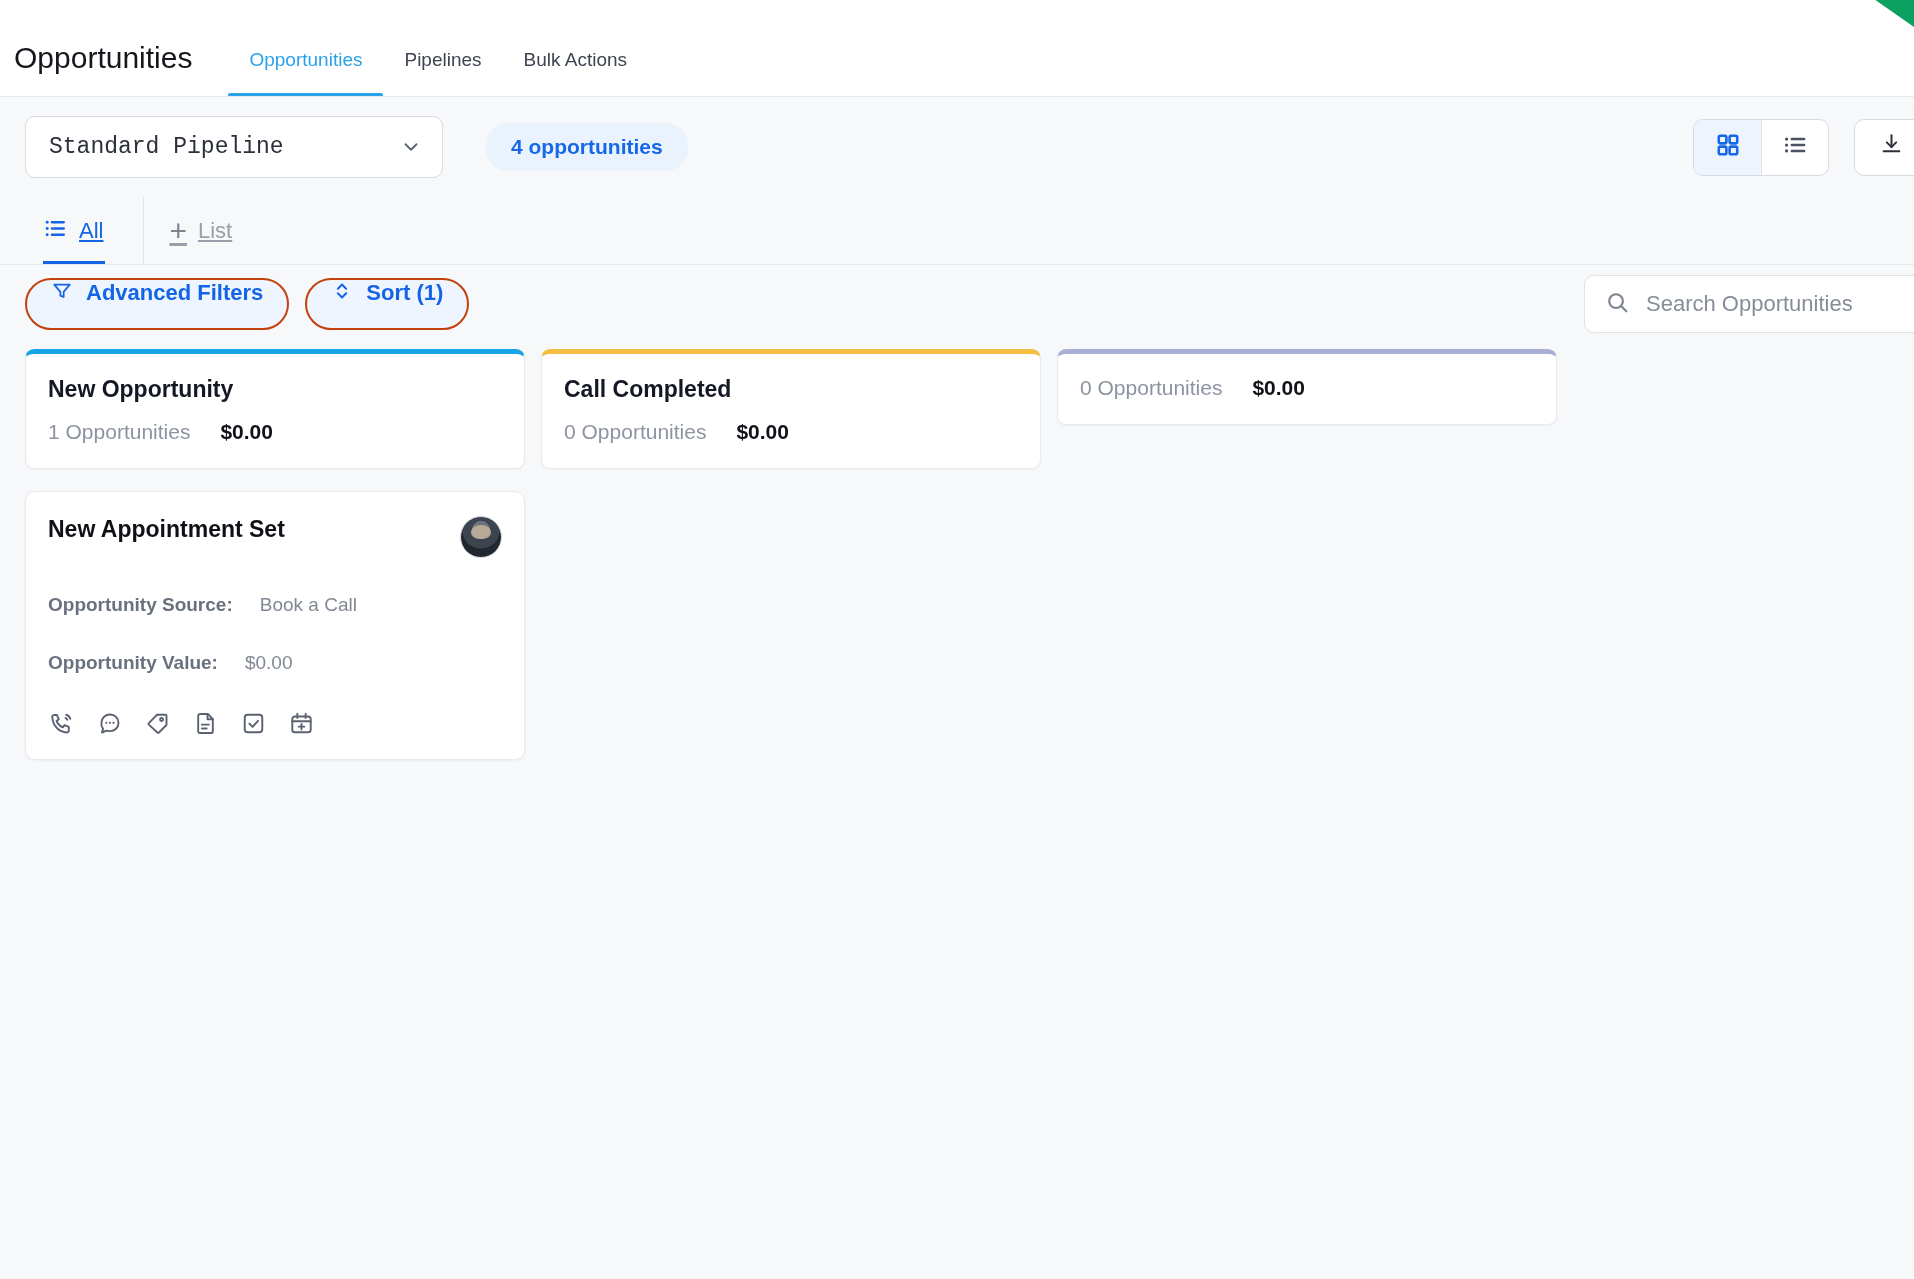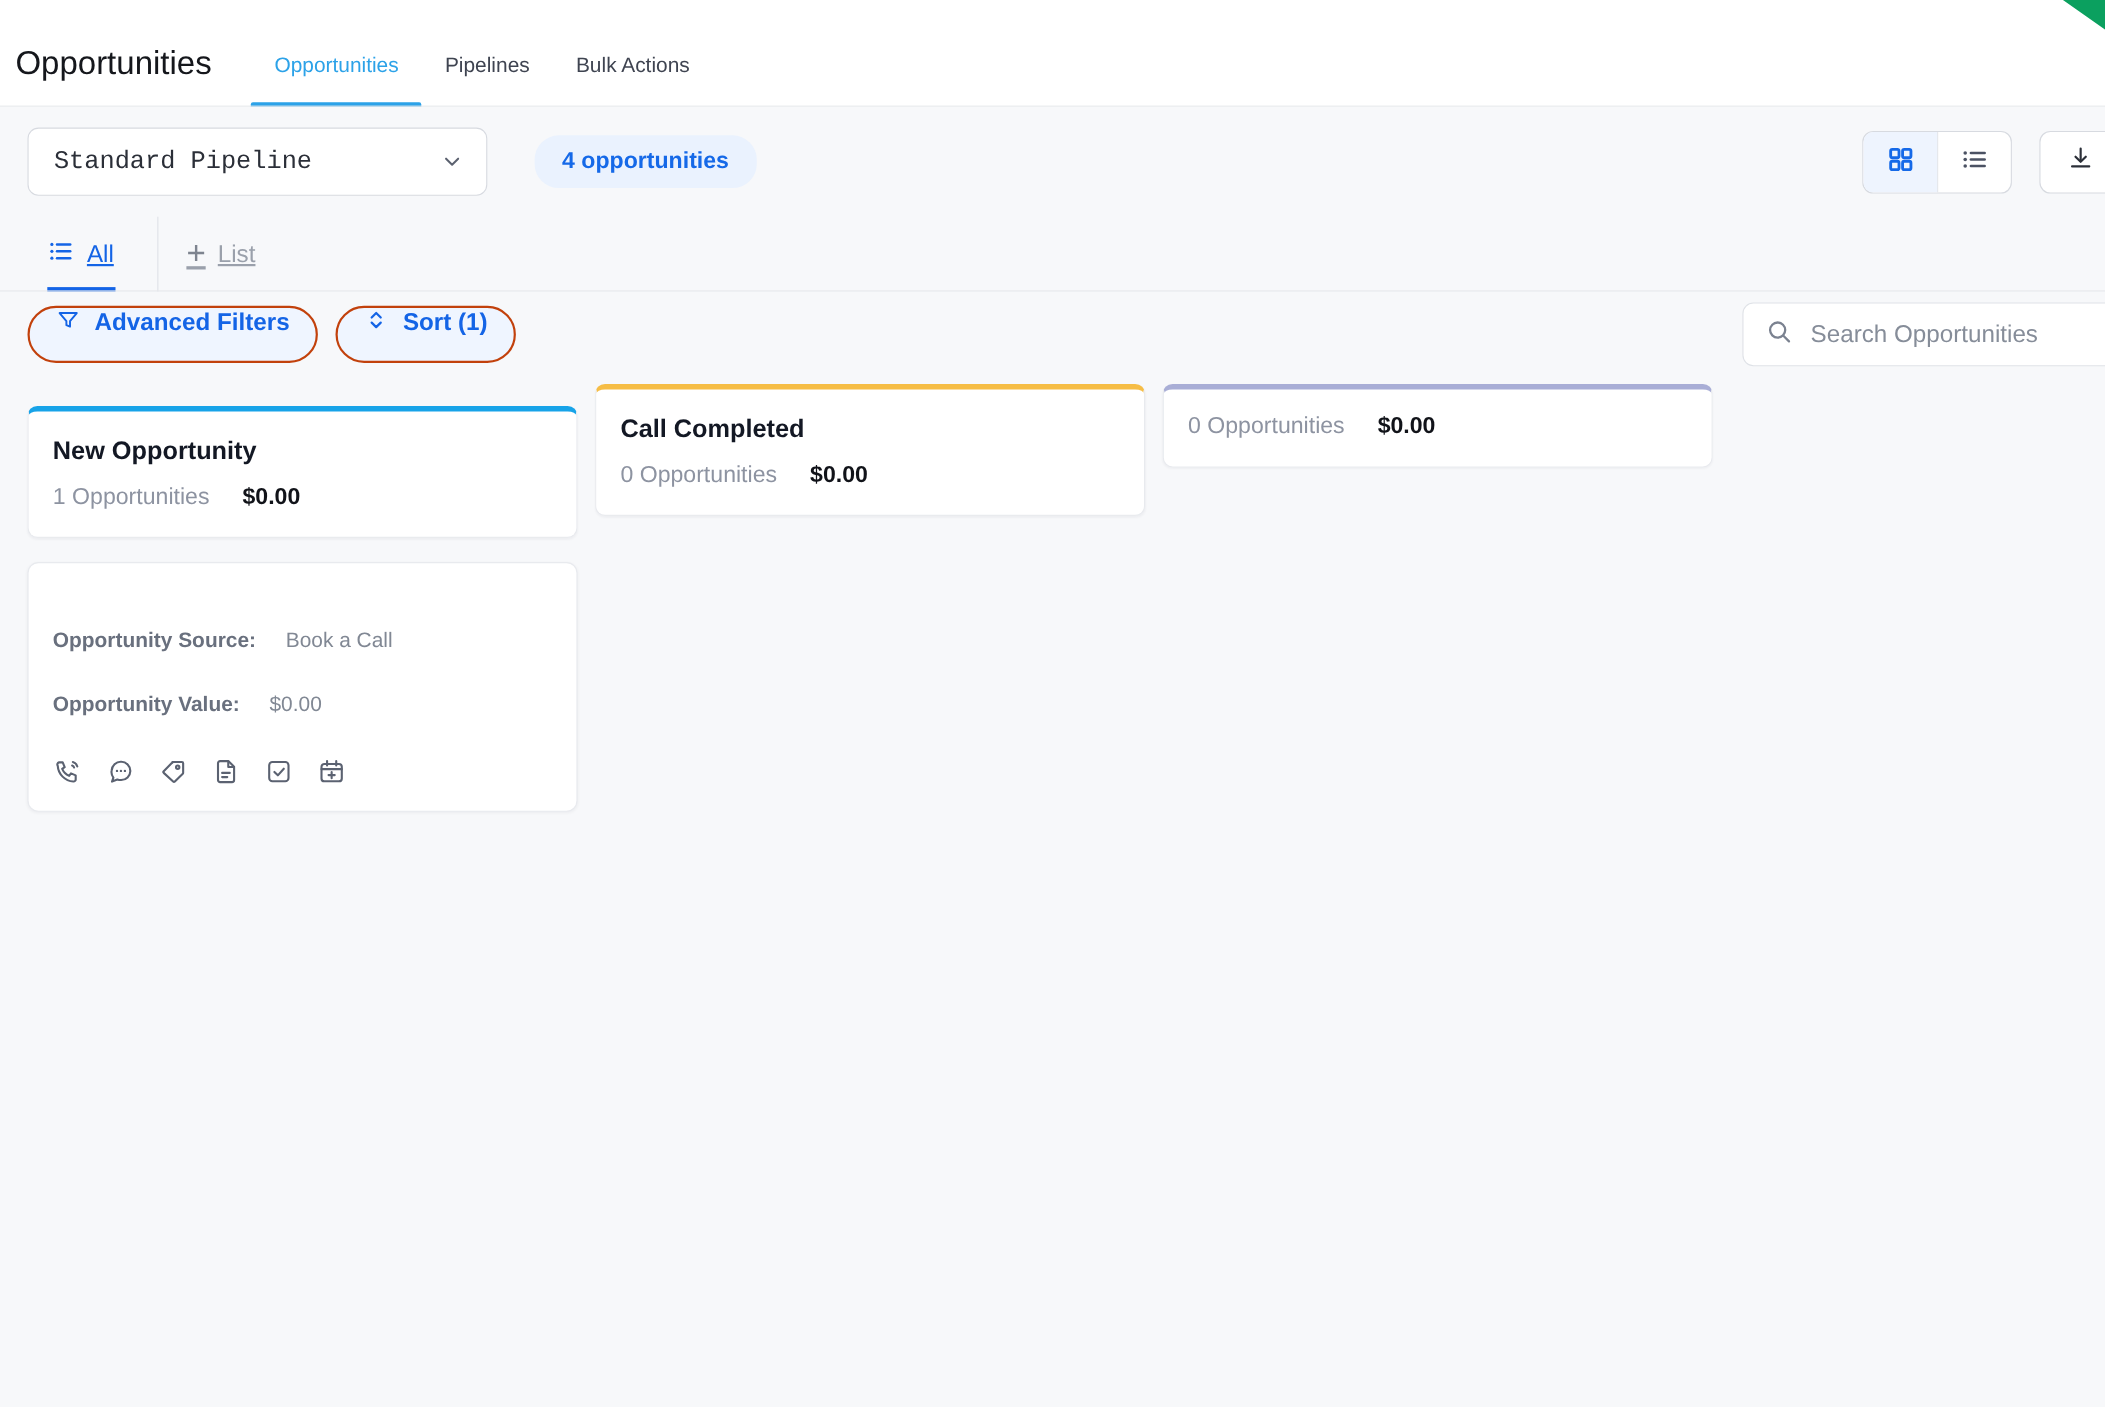--- a/index.html
+++ b/index.html
@@ -447,29 +447,33 @@
           <line x1="15.6" y1="15.6" x2="20.5" y2="20.5"></line>
         </svg>
     </span>
     <input type="text" placeholder="Search Opportunities" style="">
   </div>
 </div>
 
 <div class="board">
 
   <div class="column">
-    <div class="col-head" id="col0-head" style="border-top-color: rgb(23, 163, 232); margin-top: 20px;">
+    <div class="col-head" id="col0-head" style="border-top-color: rgb(23, 163, 232);">
       <div class="col-title">New Opportunity</div>
       <div class="col-meta">
         <span class="col-count">1 Opportunities</span>
         <span class="col-value">$0.00</span>
       </div>
     </div>
 
     <div class="card">
+      <div class="card-top">
+        <div class="card-title">New Appointment Set</div>
+        <div class="avatar"></div>
+      </div>
 
       <div class="field">
         <span class="field-label">Opportunity Source:</span>
         <span class="field-value">Book a Call</span>
       </div>
 
       <div class="field">
         <span class="field-label">Opportunity Value:</span>
         <span class="field-value">$0.00</span>
       </div>

